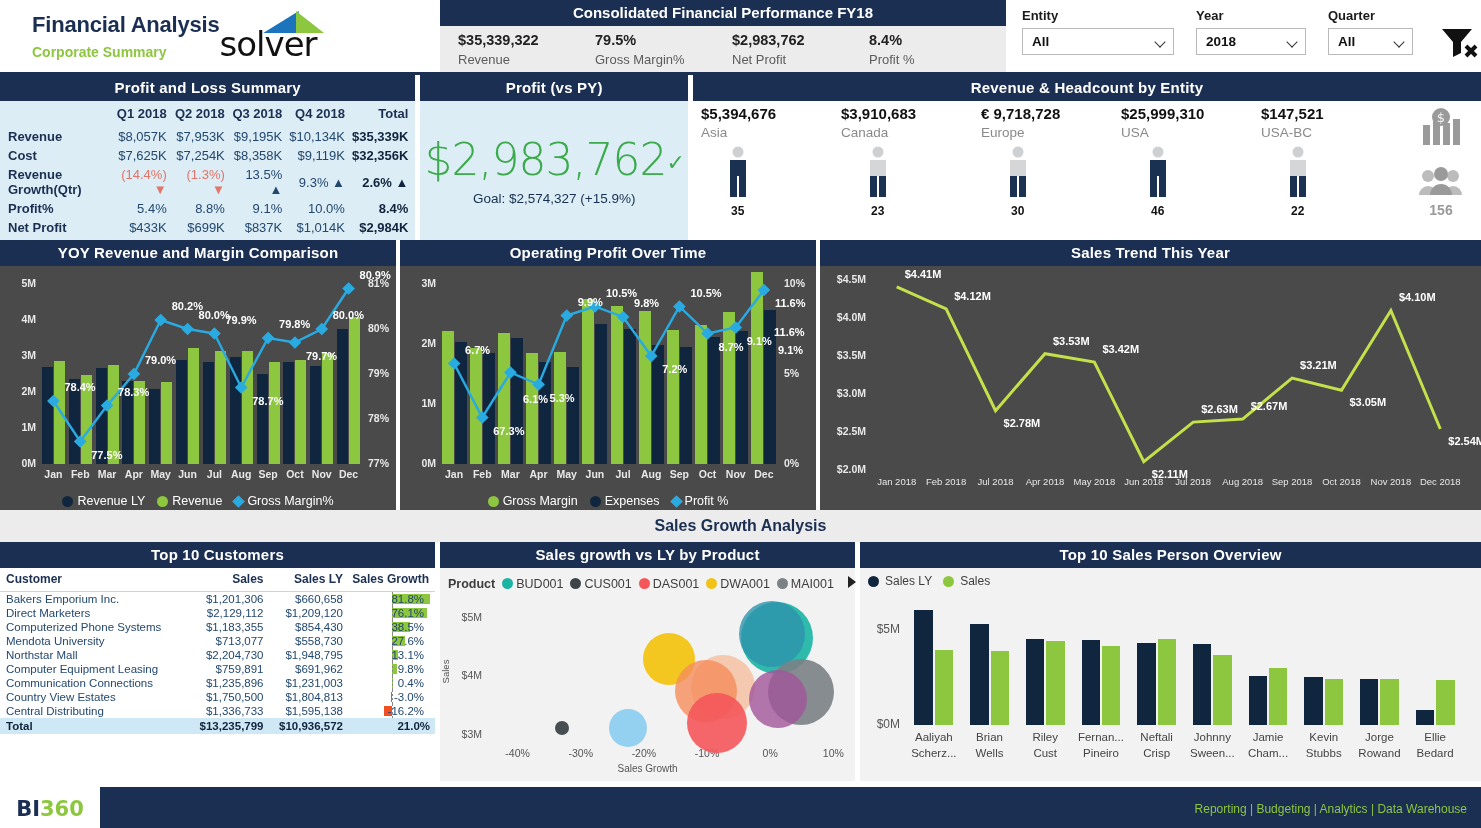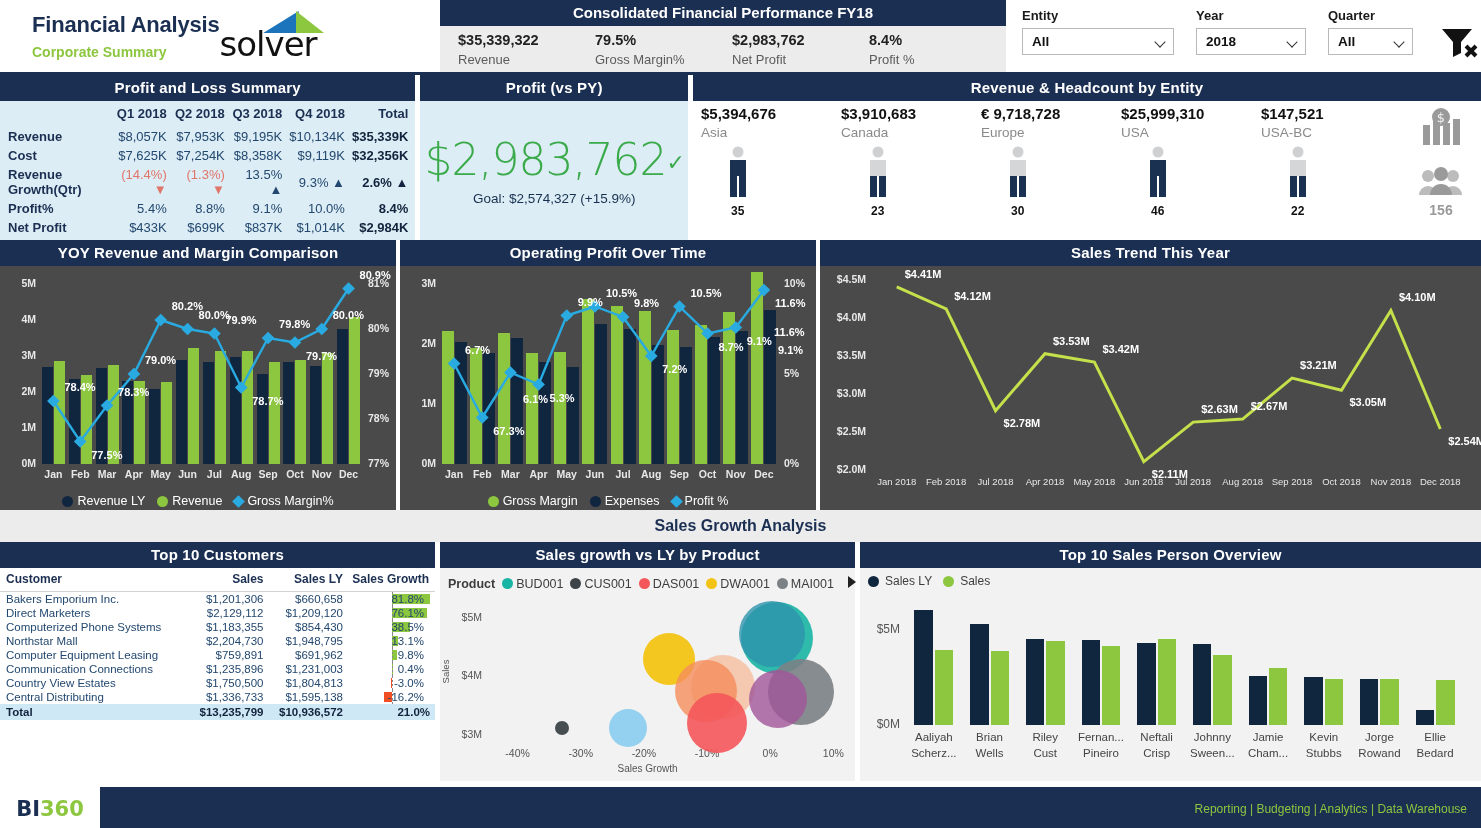--- a/index.html
+++ b/index.html
@@ -628,20 +628,30 @@
             <td class="c0">Computerized Phone Systems</td>
             <td>$1,183,355</td>
             <td>$854,430</td>
             <td class="growthcell">
               <span class="gbar pos" style="width:20.81081081081081%"></span>
               <span class="gdash"></span>
               <span class="gtxt">38.5%</span>
             </td>
           </tr>
           <tr>
+            <td class="c0">Mendota University</td>
+            <td>$713,077</td>
+            <td>$558,730</td>
+            <td class="growthcell">
+              <span class="gbar pos" style="width:14.918918918918921%"></span>
+              <span class="gdash"></span>
+              <span class="gtxt">27.6%</span>
+            </td>
+          </tr>
+          <tr>
             <td class="c0">Northstar Mall</td>
             <td>$2,204,730</td>
             <td>$1,948,795</td>
             <td class="growthcell">
               <span class="gbar pos" style="width:7.081081081081081%"></span>
               <span class="gdash"></span>
               <span class="gtxt">13.1%</span>
             </td>
           </tr>
           <tr>

